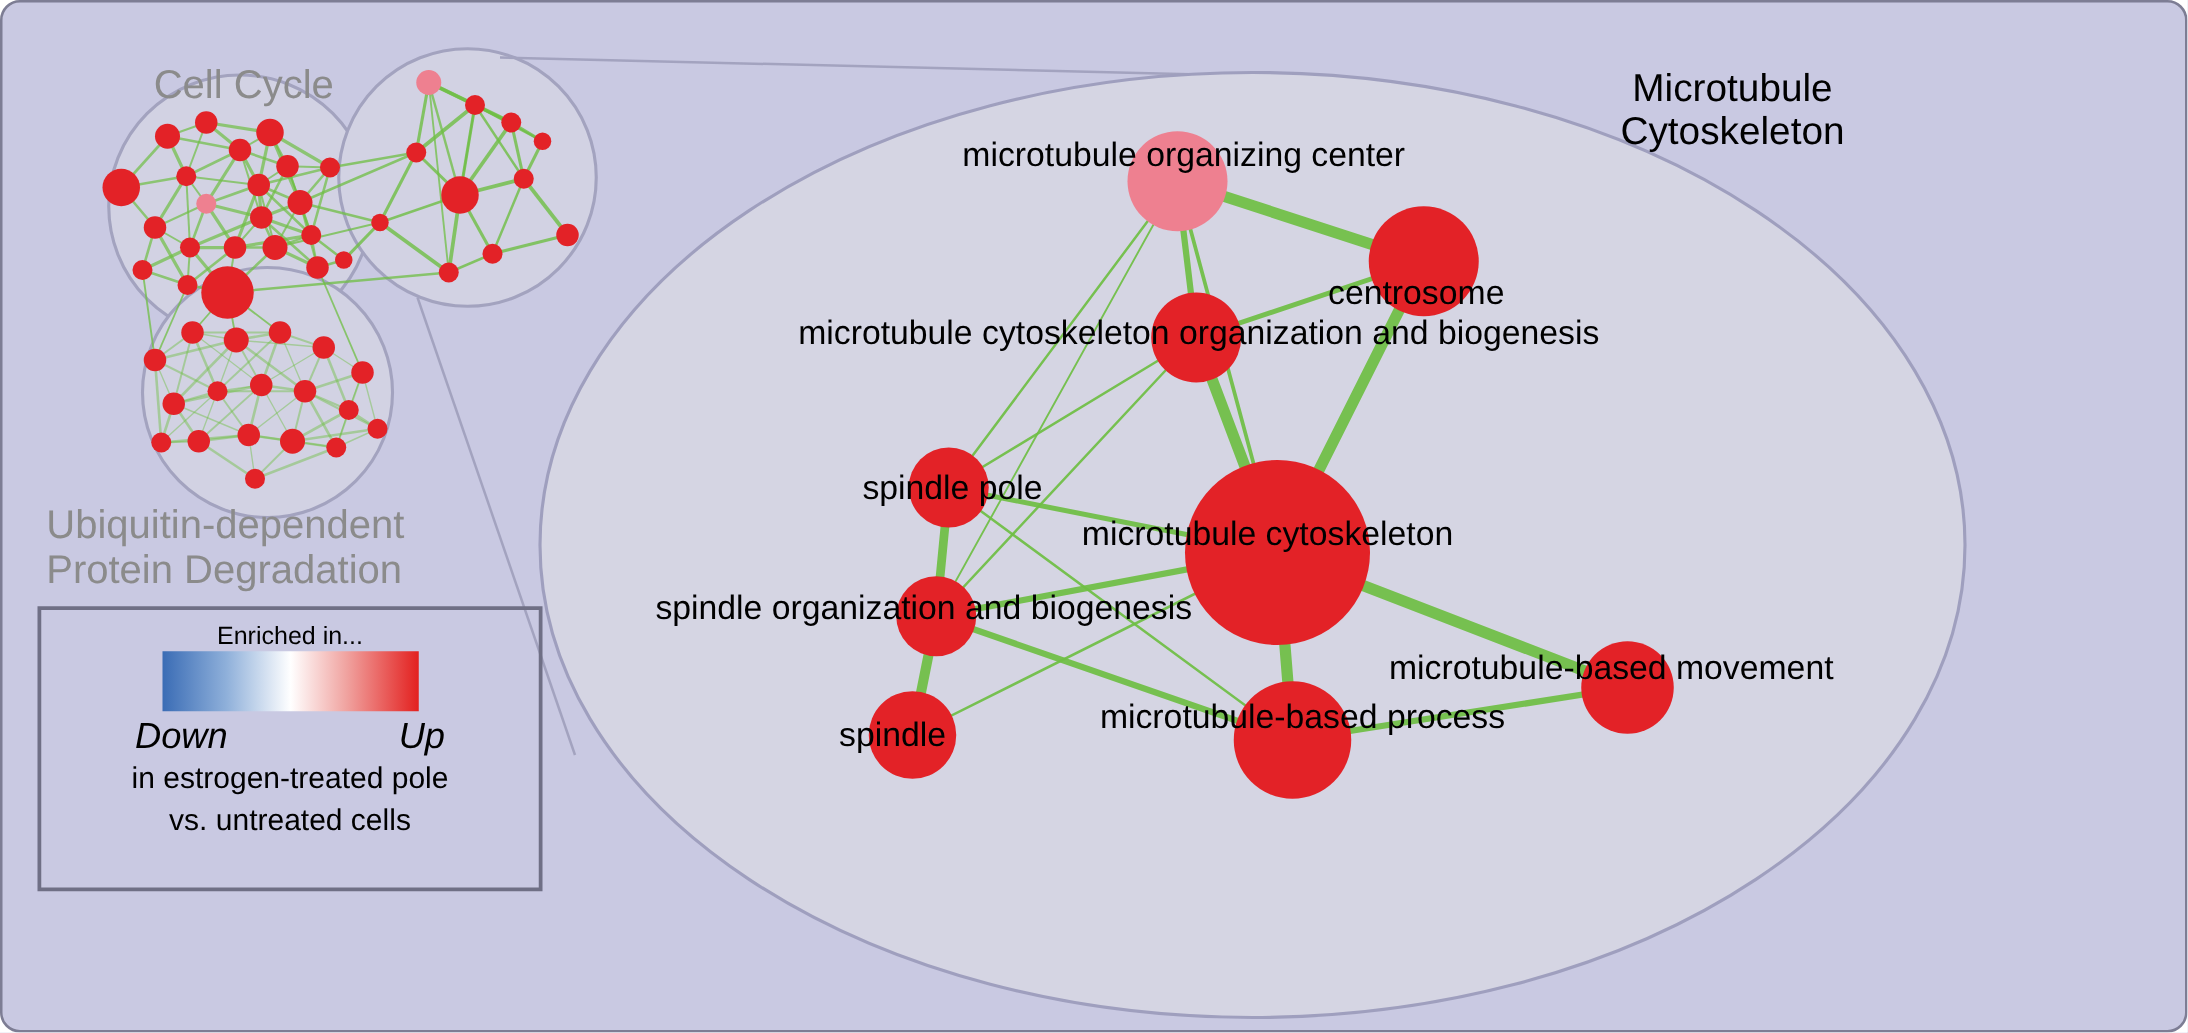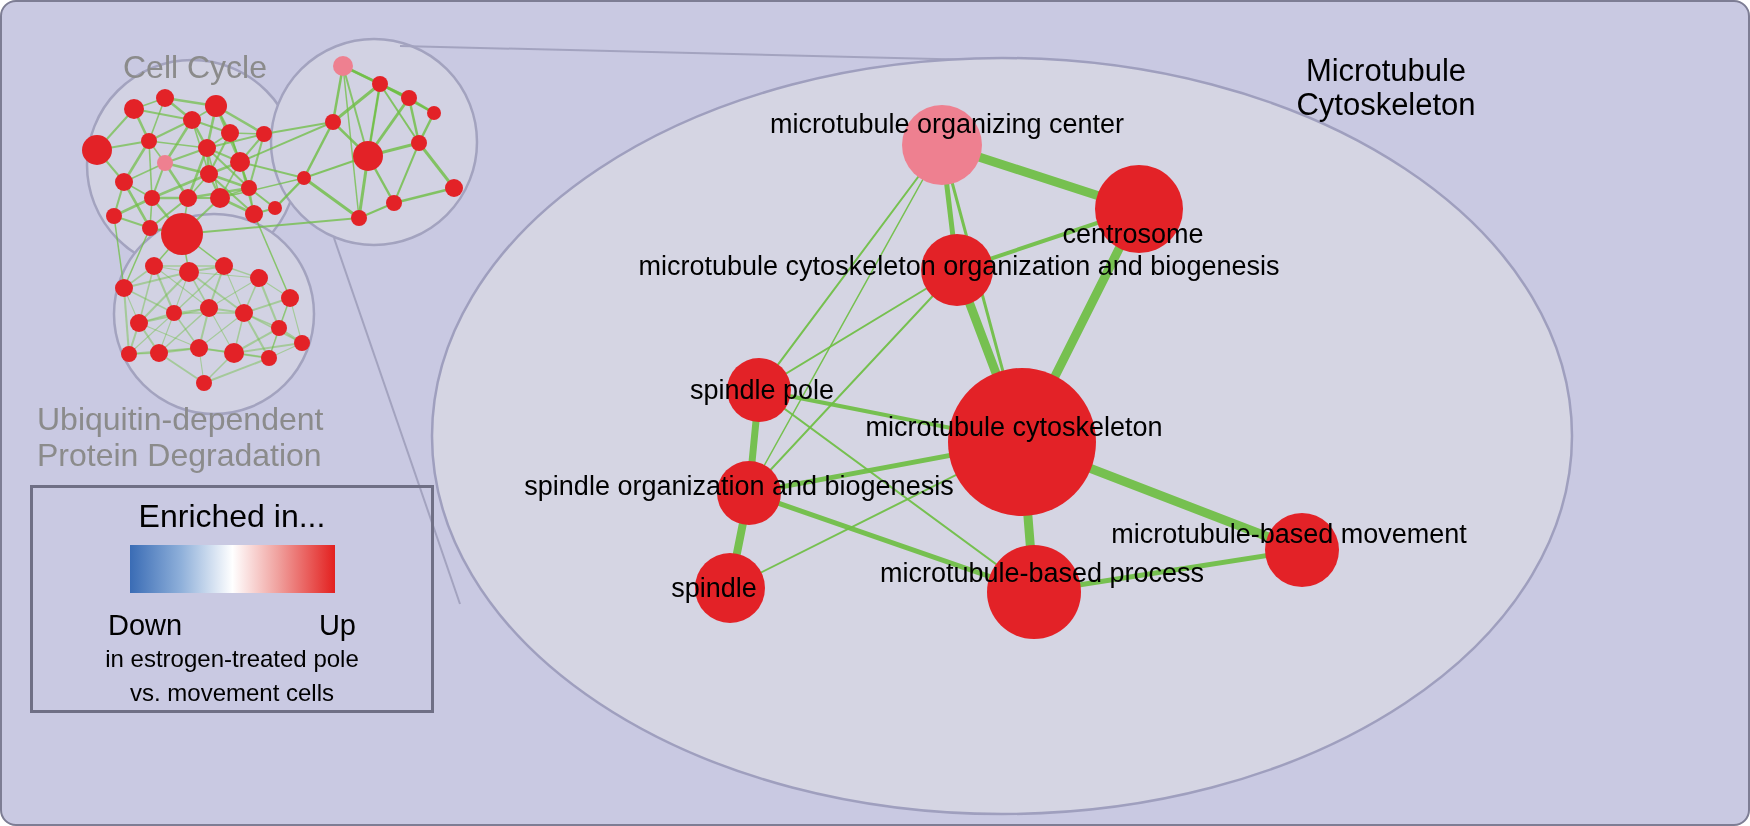--- a/index.html
+++ b/index.html
@@ -20,25 +20,25 @@
   .node-label{font-size:27px;fill:#000000;}
   .legend{
     position:absolute;left:28px;top:483px;
     width:404px;height:228px;
     border:3px solid #6f6f85;
     box-sizing:border-box;
     display:flex;flex-direction:column;align-items:center;
     padding-top:10px;
     color:#000;
   }
-  .legend-title{font-size:32px;margin-bottom:10px;}
+  .legend-title{font-size:20px;}
   .legend-bar{width:205px;height:48px;}
   .legend-ends{
     width:248px;display:flex;justify-content:space-between;
-    font-size:29px;margin-top:16px;
+    font-size:29px;margin-top:4px;font-style:italic;
   }
   .legend-sub{font-size:24px;line-height:1.42;}
   .legend-sub:first-of-type{margin-top:6px;}
 </style>
 </head>
 <body>
 
 <div class="canvas">
   <svg id="scene" width="1750" height="826" viewBox="0 0 1750 826">
     <g id="minimap-layer">
@@ -323,15 +323,15 @@
   </svg>
 
   <div class="legend">
     <div class="legend-title">Enriched in...</div>
     <div class="legend-bar" style="background: linear-gradient(90deg, rgb(58, 108, 181) 0%, rgb(143, 176, 218) 25%, rgb(255, 255, 255) 50%, rgb(240, 162, 159) 72%, rgb(227, 32, 31) 100%);"></div>
     <div class="legend-ends">
       <span>Down</span>
       <span>Up</span>
     </div>
     <div class="legend-sub">in estrogen-treated pole</div>
-    <div class="legend-sub">vs. movement cells</div>
+    <div class="legend-sub">vs. untreated cells</div>
   </div>
 </div>
 
 </body></html>

